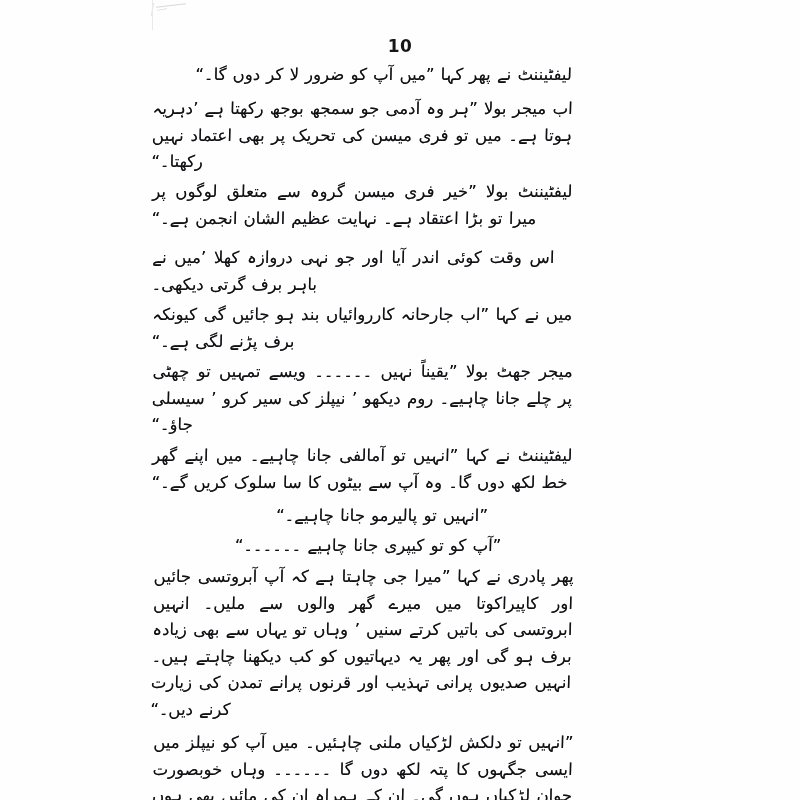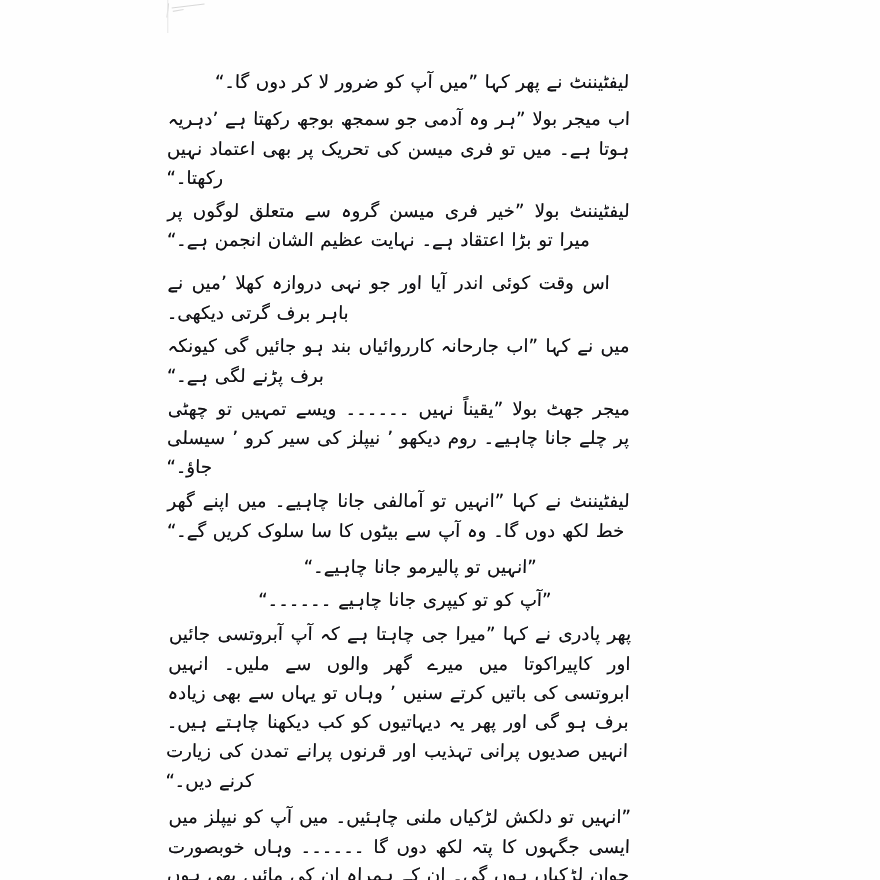--- a/index.html
+++ b/index.html
@@ -131,20 +131,21 @@
 
 <div id="page">
 
   <div class="scan-mark">
     <span class="s1"></span>
     <span class="s2"></span>
     <span class="s3"></span>
   </div>
   <div class="scan-edge-left"></div>
 
+  <div class="folio">10</div>
 
   <div class="text-block" id="text-block">
       <p class="para short-right">لیفٹیننٹ نے پھر کہا ”میں آپ کو ضرور لا کر دوں گا۔“</p>
       <div class="gap-sm"></div>
       <p class="para">اب میجر بولا ”ہر وہ آدمی جو سمجھ بوجھ رکھتا ہے ’دہریہ ہوتا ہے۔ میں تو فری میسن کی تحریک پر بھی اعتماد نہیں رکھتا۔“</p>
       <p class="para">لیفٹیننٹ بولا ”خیر فری میسن گروہ سے متعلق لوگوں پر میرا تو بڑا اعتقاد ہے۔ نہایت عظیم الشان انجمن ہے۔“</p>
       <div class="gap-md"></div>
       <p class="para lead-indent">اس وقت کوئی اندر آیا اور جو نہی دروازہ کھلا ’میں نے باہر برف گرتی دیکھی۔</p>
       <p class="para">میں نے کہا ”اب جارحانہ کارروائیاں بند ہو جائیں گی کیونکہ برف پڑنے لگی ہے۔“</p>
       <p class="para">میجر جھٹ بولا ”یقیناً نہیں ۔۔۔۔۔۔ ویسے تمہیں تو چھٹی پر چلے جانا چاہیے۔ روم دیکھو ’ نیپلز کی سیر کرو ’ سیسلی جاؤ۔“</p>

